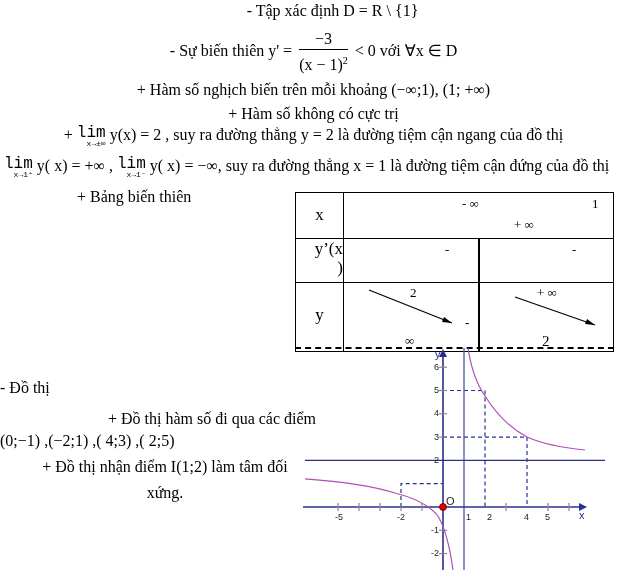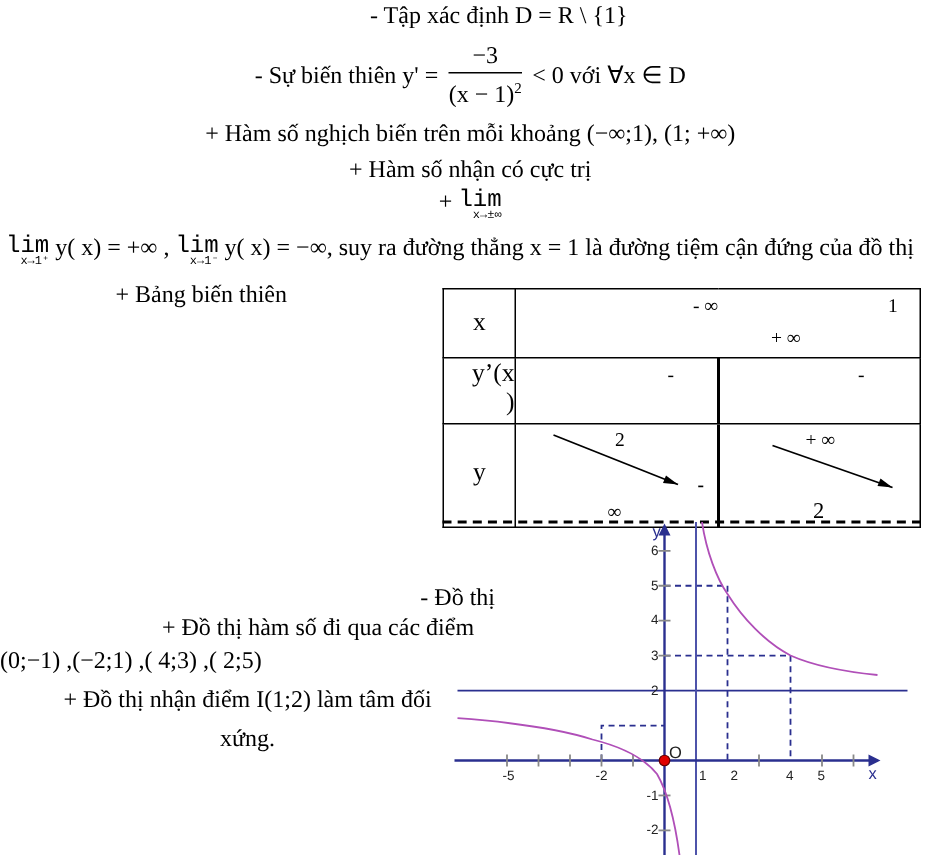--- a/index.html
+++ b/index.html
@@ -22,24 +22,24 @@
 </head>
 <body>
 
 <div class="line center" style="top:2px;padding-left:19px;">- Tập xác định  D = R \ {1}</div>
 
 <div class="line center" style="top:28px;line-height:46px;">
   <span>- Sự biến thiên  y' = </span><span class="frac"><span class="num">−3</span><span class="den"><span>(x − 1)</span><sup>2</sup></span></span><span> &lt; 0  với  ∀x ∈ D</span>
 </div>
 
 <div class="line center" style="top:81px;">+ Hàm số nghịch biến trên mỗi khoảng  (−∞;1), (1; +∞)</div>
-<div class="line center" style="top:105px;">+ Hàm số nhận có cực trị</div>
+<div class="line center" style="top:105px;">+ Hàm số không có cực trị</div>
 
 <div class="line center" style="top:126px;">
-  <span>+ </span><span class="lim"><span>lim</span><span class="sub">x→±∞</span></span>
+  <span>+ </span><span class="lim"><span>lim</span><span class="sub">x→±∞</span></span><span> y(x) = 2 , suy ra đường thẳng y = 2 là đường tiệm cận ngang của đồ thị</span>
 </div>
 
 <div class="line" style="left:4px;top:157px;">
   <span class="lim"><span>lim</span><span class="sub">x→1⁺</span></span><span> y( x) = +∞ , </span><span class="lim"><span>lim</span><span class="sub">x→1⁻</span></span><span> y( x) = −∞, suy ra đường thẳng  x = 1  là đường tiệm cận đứng của đồ thị</span>
 </div>
 
 <div class="line" style="left:77px;top:188px;">+ Bảng biến thiên</div>
 
 <table class="bbt">
   <tbody>
@@ -83,21 +83,21 @@
         <line x1="35" y1="14" x2="115" y2="42" stroke="#000" stroke-width="1.2"></line>
         <polygon points="115,42 107,36 105,41" fill="#000"></polygon>
       </svg>
       <span class="abs" style="left:62px;top:50px;font-size:15px;">2</span>
     </td>
   </tr>
 </tbody>
   </table>
 <div class="dashtop"></div>
 
-<div class="line" style="left:0;width:330px;text-align:right;top:390px;">- Đồ thị</div>
+<div class="line" style="left:0;width:330px;text-align:left;top:379px;">- Đồ thị</div>
 <div class="line" style="left:0;width:330px;text-align:center;top:410px;margin-left:47px;">+ Đồ thị hàm số đi qua các điểm</div>
 <div class="line" style="left:0;width:330px;top:432px;">(0;−1) ,(−2;1) ,( 4;3) ,( 2;5)</div>
 <div class="line" style="left:0;width:330px;text-align:center;top:458px;">+ Đồ thị nhận điểm  I(1;2) làm tâm đối</div>
 <div class="line" style="left:0;width:330px;text-align:center;top:484px;">xứng.</div>
 
 <svg class="graph" width="332" height="222" viewBox="0 0 332 222" style="font-family:'Liberation Sans',sans-serif;">
 
   <g stroke="#2a2f8f" stroke-width="1.2" stroke-dasharray="4,3" fill="none">
     <polyline points="106,159 106,135.7 148,135.7"></polyline>
     <polyline points="148,42.5 190,42.5 190,159"></polyline>

